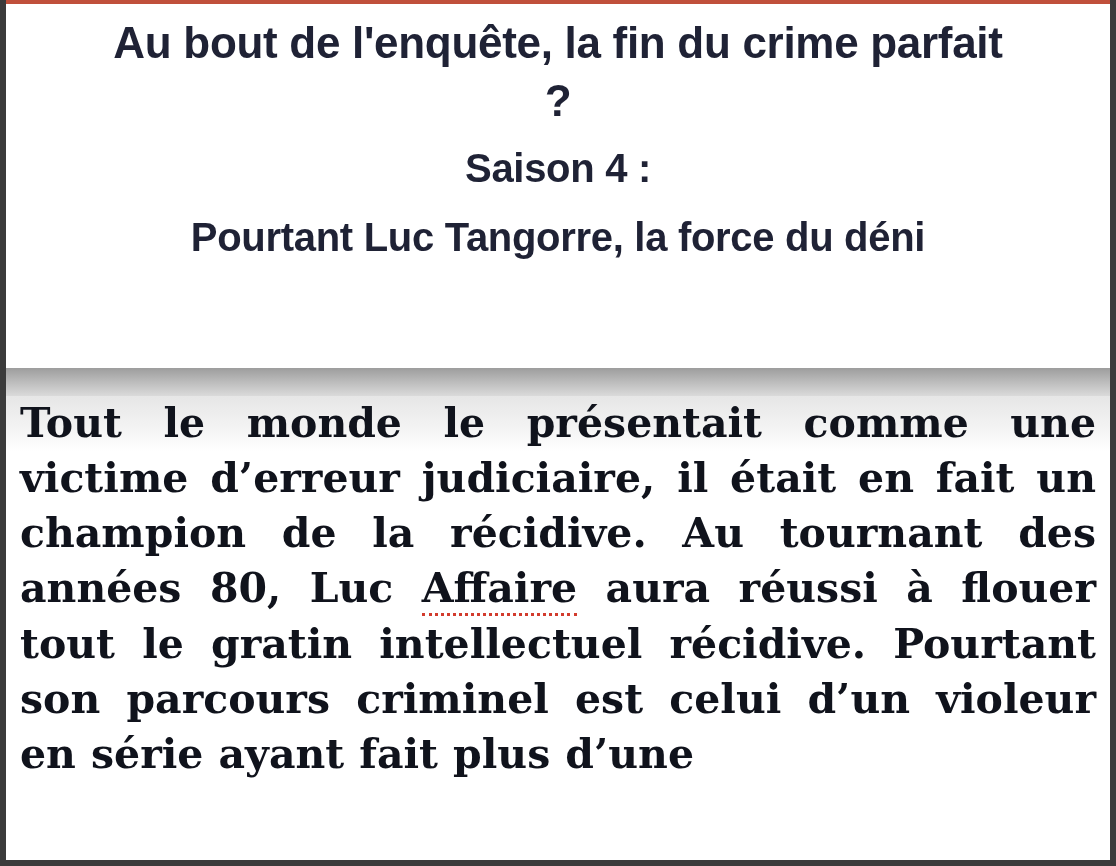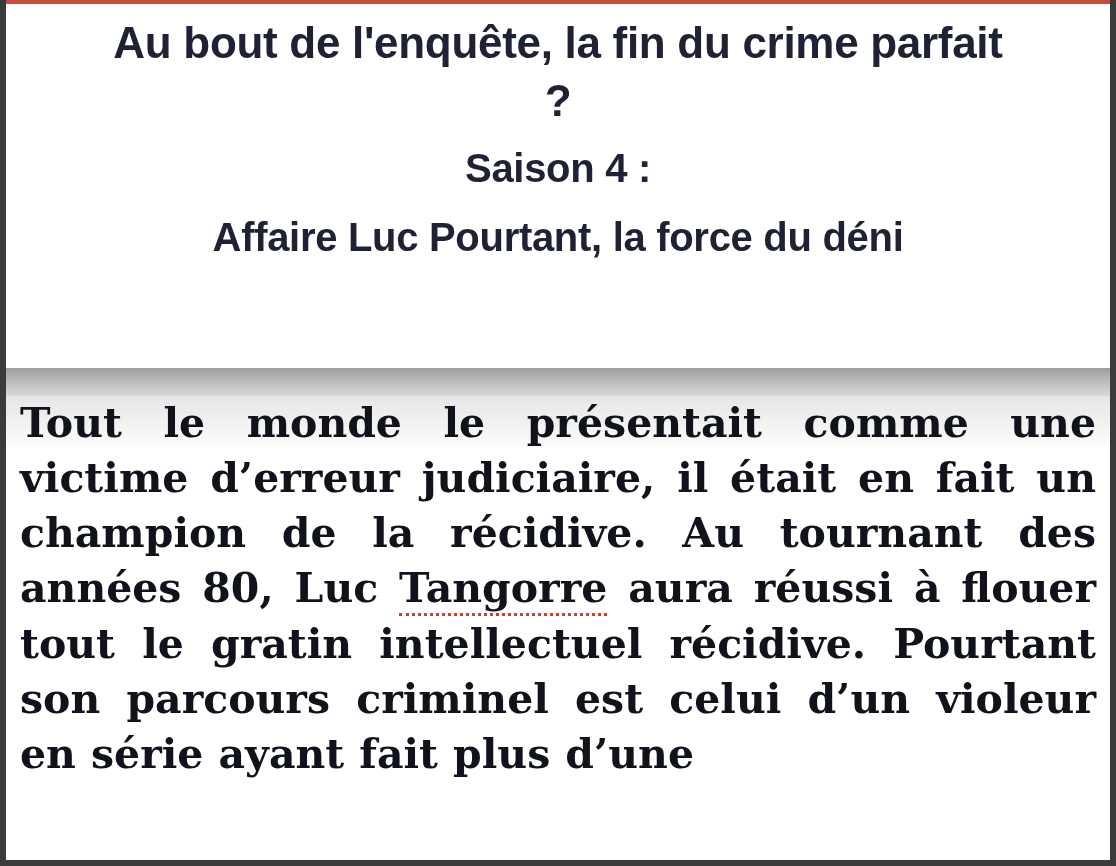--- a/index.html
+++ b/index.html
@@ -105,26 +105,26 @@
 <body>
 
 <div class="page">
 
   <div class="top-rule"></div>
 
   <div class="title-block">
     <div class="title-line l1">Au bout de l'enquête, la fin du crime parfait</div>
     <div class="title-line l2">?</div>
     <div class="title-line l3">Saison 4 :</div>
-    <div class="title-line l4">Affaire Luc Pourtant, la force du déni</div>
+    <div class="title-line l4">Pourtant Luc Tangorre, la force du déni</div>
   </div>
 
   <div class="band"></div>
 
   <div class="body-shade"></div>
 
   <div class="body-block">
     <div class="body-text">
-      <span>Tout le monde le présentait comme une victime d’erreur judiciaire, il était en fait un champion de la récidive. Au tournant des années 80, Luc </span><span class="spell">Tangorre</span><span> aura réussi à flouer tout le gratin intellectuel récidive. Pourtant son parcours criminel est celui d’un violeur en série ayant fait plus d’une </span>
+      <span>Tout le monde le présentait comme une victime d’erreur judiciaire, il était en fait un champion de la récidive. Au tournant des années 80, Luc </span><span class="spell">Affaire</span><span> aura réussi à flouer tout le gratin intellectuel récidive. Pourtant son parcours criminel est celui d’un violeur en série ayant fait plus d’une </span>
     </div>
   </div>
 
 </div>
 
 </body></html>

